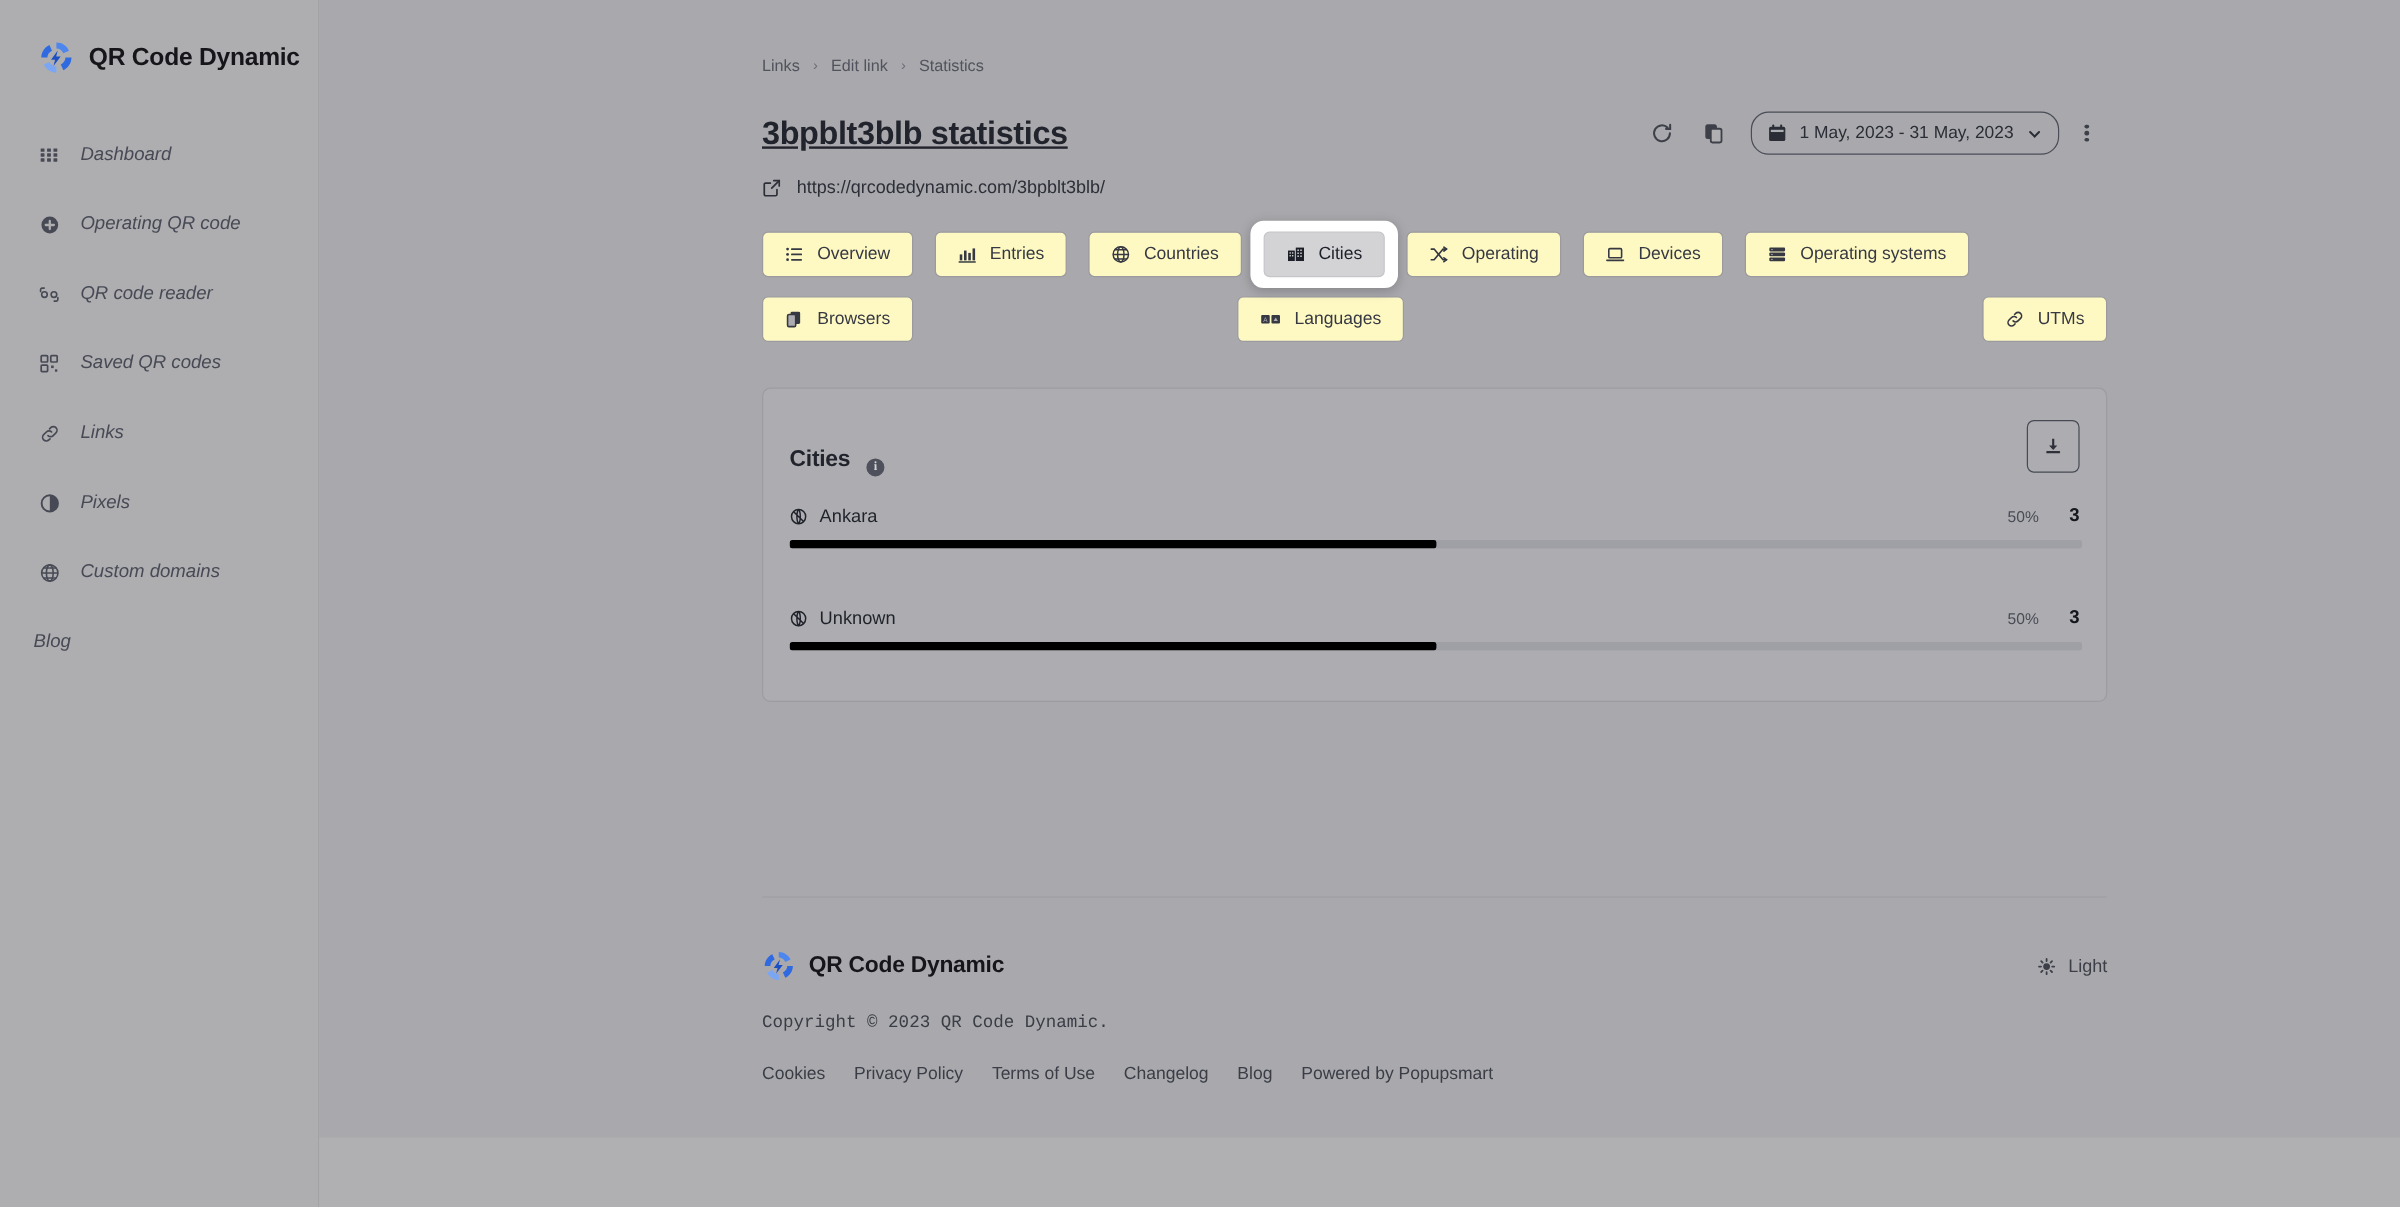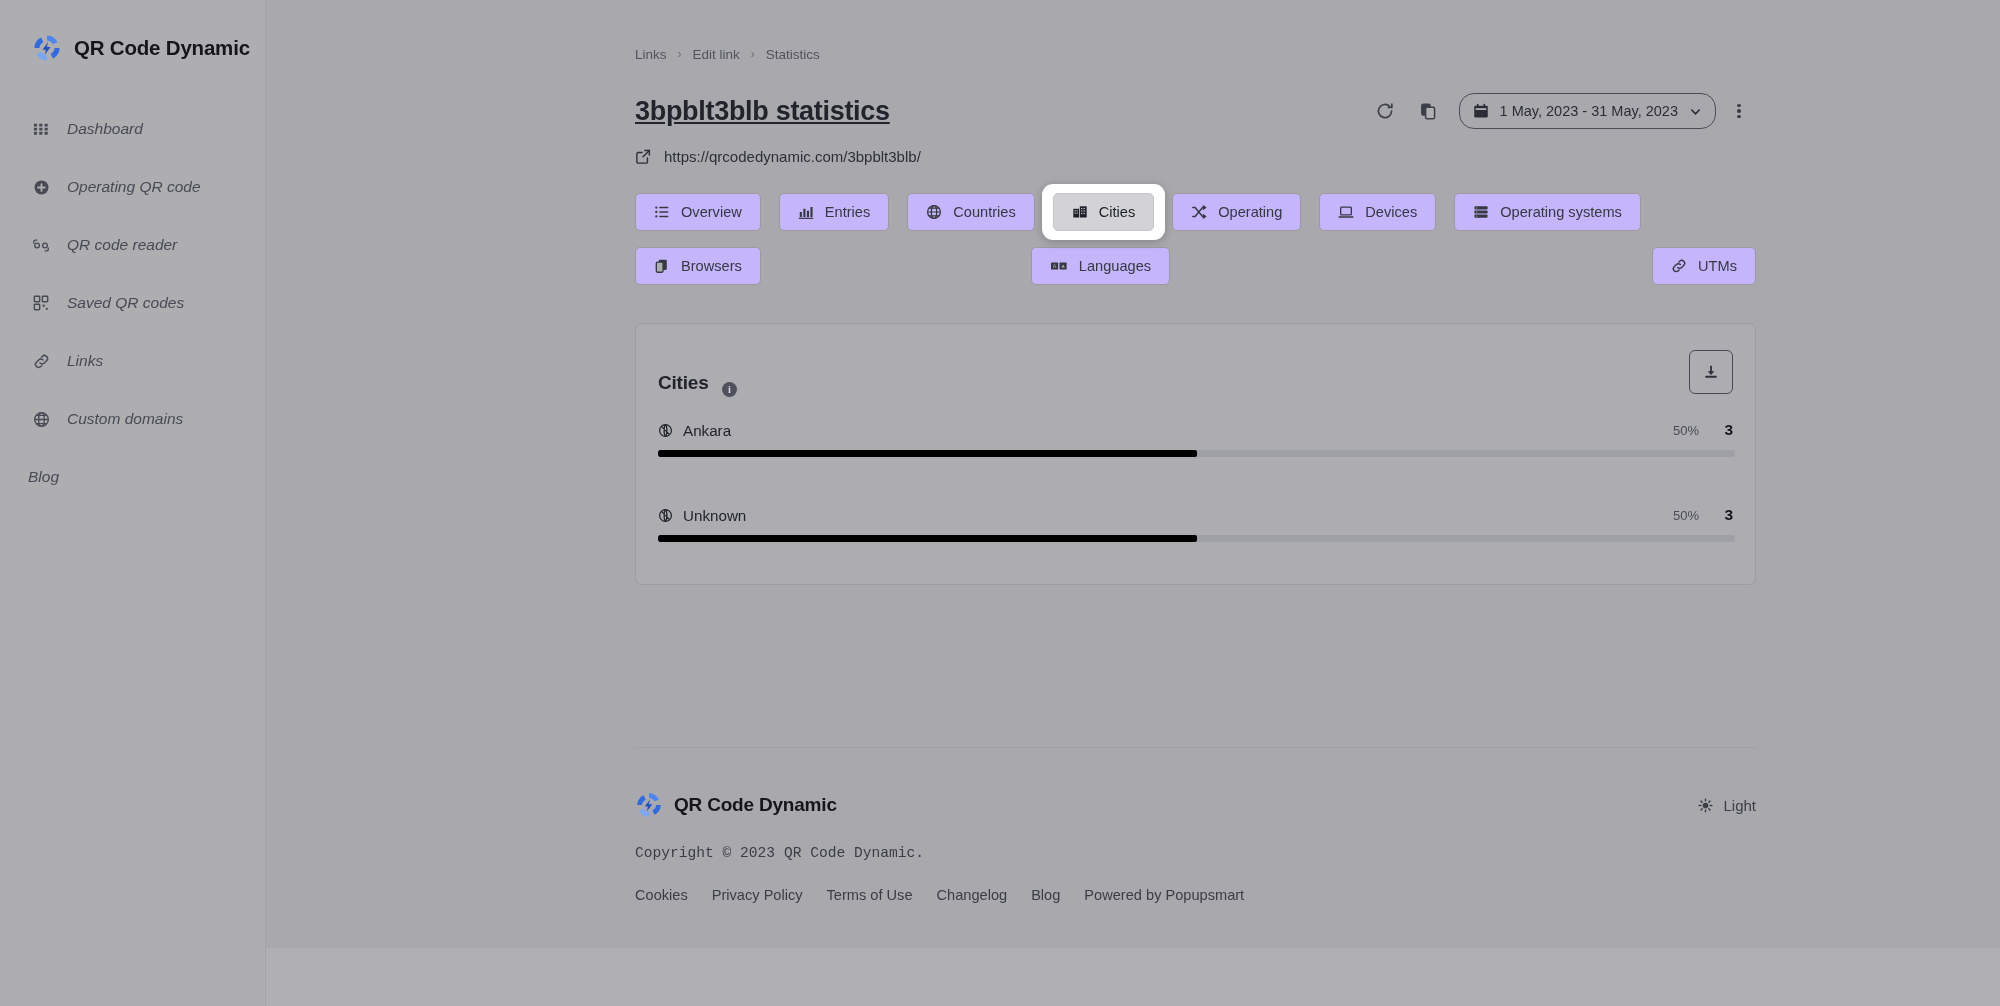--- a/index.html
+++ b/index.html
@@ -59,21 +59,21 @@
   .kebab i { display: block; width: 3.4px; height: 3.4px; border-radius: 50%; background: #3d4049; margin: 2.1px 0; }
 
   .url-row { display: flex; align-items: center; gap: 12px; margin-top: 17px; font-size: 15px; color: #2c2f38; }
 
   
   .tabs { display: flex; flex-wrap: wrap; gap: 16px 18px; margin-top: 28px; width: 1121px; }
   .tab {
     display: inline-flex; align-items: center; gap: 11px;
     height: 38px; padding: 0 18px;
     border: 1px solid #9a9a9f; border-radius: 5px;
-    background: #c4b5fd; color: #363942; font-size: 14.6px;
+    background: #fef9c3; color: #363942; font-size: 14.6px;
     cursor: pointer; white-space: nowrap;
   }
   .tab.is-active { background: #d3d3d6; border-color: #c6c6ca; color: #1c1f28; }
   .tab-spot {
     position: relative; border-radius: 11px; background: #ffffff;
     padding: 9px 11px; margin: -9px -11px;
     box-shadow: 0 2px 10px rgba(0,0,0,.22);
     z-index: 40;
   }
   .spacer-grow { flex: 1 1 auto; }
@@ -199,20 +199,29 @@
         <span class="ni">
           <svg viewBox="0 0 18 18" width="17" height="17" fill="none" stroke="#474a55" stroke-width="1.5" stroke-linecap="round">
             <path d="M7.4 10.6a3.2 3.2 0 0 0 4.6 0l2.4-2.4a3.2 3.2 0 0 0-4.6-4.6l-1 1"></path>
             <path d="M10.6 7.4a3.2 3.2 0 0 0-4.6 0l-2.4 2.4a3.2 3.2 0 0 0 4.6 4.6l1-1"></path>
           </svg>
         </span>
         <span>Links</span>
       </div>
 
 
+      <div class="nav-item">
+        <span class="ni">
+          <svg viewBox="0 0 18 18" width="17" height="17">
+              <circle cx="9" cy="9" r="7.2" fill="none" stroke="#474a55" stroke-width="1.7"></circle>
+              <path d="M9 1.8a7.2 7.2 0 0 1 0 14.4z" fill="#474a55"></path>
+            </svg>
+        </span>
+        <span>Pixels</span>
+      </div>
 
       <div class="nav-item">
         <span class="ni">
           <svg viewBox="0 0 18 18" width="17" height="17" fill="none" stroke="#474a55" stroke-width="1.4">
             <circle cx="9" cy="9" r="7.2"></circle>
               <ellipse cx="9" cy="9" rx="3" ry="7.2"></ellipse>
               <path d="M1.8 9h14.4M3.1 4.6h11.8M3.1 13.4h11.8"></path>
           </svg>
         </span>
         <span>Custom domains</span>

